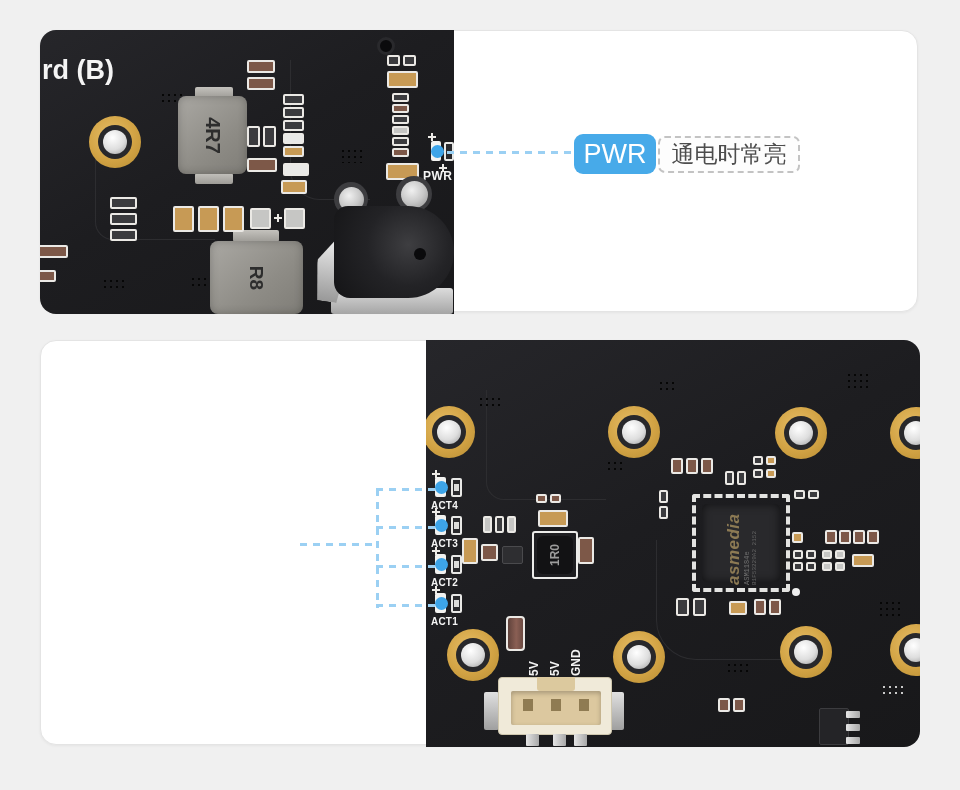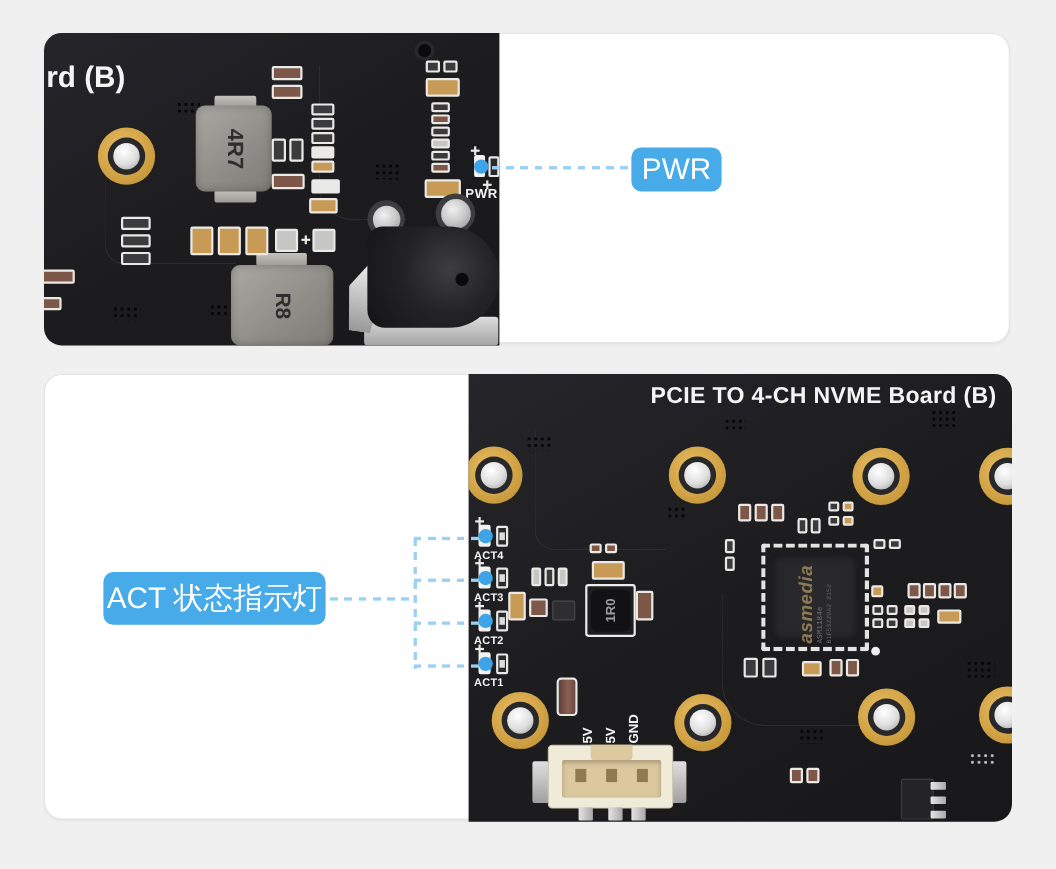--- a/index.html
+++ b/index.html
@@ -138,36 +138,36 @@
     <div class="screw" style="left:361px;top:151px;width:27px;height:27px;"></div>
     <div style="position:absolute;left:291px;top:258px;width:122px;height:26px;background:linear-gradient(#dcdcdc,#a5a5a5);border-radius:3px;"></div>
     <div style="position:absolute;left:276px;top:210px;width:30px;height:62px;transform:rotate(8deg);clip-path:polygon(50% 0,100% 35%,82% 100%,18% 100%,0 35%);background:linear-gradient(#ececec,#989898);"></div>
     <div style="position:absolute;left:294px;top:176px;width:120px;height:92px;border-radius:14px 46px 46px 16px;background:radial-gradient(circle at 62% 42%, #3e3e41 0%, #232326 45%, #141416 100%);">
       <div style="position:absolute;right:28px;top:42px;width:12px;height:12px;border-radius:50%;background:#0a0a0c;"></div>
     </div>
   </div>
 
   <div class="dash-h" style="left:406px;top:120px;width:128px;"></div>
   <div class="badge" style="left:533px;top:103px;width:82px;height:40px;font-size:27px;">PWR</div>
+  <div class="descbox" style="left:617px;top:105px;width:142px;height:37px;font-size:23px;">通电时常亮</div>
 </div>
 
 <div class="panel" id="panel-bottom">
   <div class="board" id="board2">
 
     <div class="trace" style="left:60px;top:50px;width:120px;height:110px;"></div>
     <div class="trace" style="left:230px;top:200px;width:160px;height:120px;border-radius:0 0 0 40px;"></div>
     <div class="dots" style="left:52px;top:56px;width:24px;height:14px;"></div>
     <div class="dots" style="left:232px;top:40px;width:20px;height:12px;"></div>
     <div class="dots" style="left:420px;top:32px;width:26px;height:16px;"></div>
     <div class="dots" style="left:300px;top:322px;width:22px;height:14px;"></div>
     <div class="dots" style="left:452px;top:260px;width:26px;height:16px;"></div>
     <div class="dots lt" style="left:455px;top:344px;width:24px;height:12px;"></div>
     <div class="dots" style="left:180px;top:120px;width:18px;height:12px;"></div>
 
-    <div class="silk" style="right:14px;top:8px;font-size:21px;letter-spacing:0.3px;">PCIE TO 4-CH NVME Board (B)</div>
 
     <div class="hole" style="left:-3px;top:66px;"></div>
     <div class="hole" style="left:182px;top:66px;"></div>
     <div class="hole" style="left:349px;top:67px;"></div>
     <div class="hole" style="left:464px;top:67px;"></div>
 
     <div class="hole" style="left:21px;top:289px;"></div>
     <div class="hole" style="left:187px;top:291px;"></div>
     <div class="hole" style="left:354px;top:286px;"></div>
     <div class="hole" style="left:464px;top:284px;"></div>
@@ -285,20 +285,19 @@
     <div class="leg" style="left:100px;top:394px;"></div>
     <div class="leg" style="left:127px;top:394px;"></div>
     <div class="leg" style="left:148px;top:394px;"></div>
 
     <div style="position:absolute;left:393px;top:368px;width:30px;height:37px;background:#242427;border:1px solid #3c3c3f;border-radius:2px;"></div>
     <div class="leg" style="left:420px;top:371px;width:14px;height:7px;"></div>
     <div class="leg" style="left:420px;top:384px;width:14px;height:7px;"></div>
     <div class="leg" style="left:420px;top:397px;width:14px;height:7px;"></div>
   </div>
 
-  <div class="badge" style="left:53px;top:179px;width:202px;height:48px;font-size:27px;">ACT 状态指示灯</div>
   <div class="dash-h" style="left:259px;top:202px;width:76px;"></div>
   <div class="dash-v" style="left:335px;top:148px;height:119px;"></div>
   <div class="dash-h" style="left:335px;top:147px;width:60px;"></div>
   <div class="dash-h" style="left:335px;top:185px;width:60px;"></div>
   <div class="dash-h" style="left:335px;top:224px;width:60px;"></div>
   <div class="dash-h" style="left:335px;top:263px;width:60px;"></div>
 </div>
 
 </body></html>

